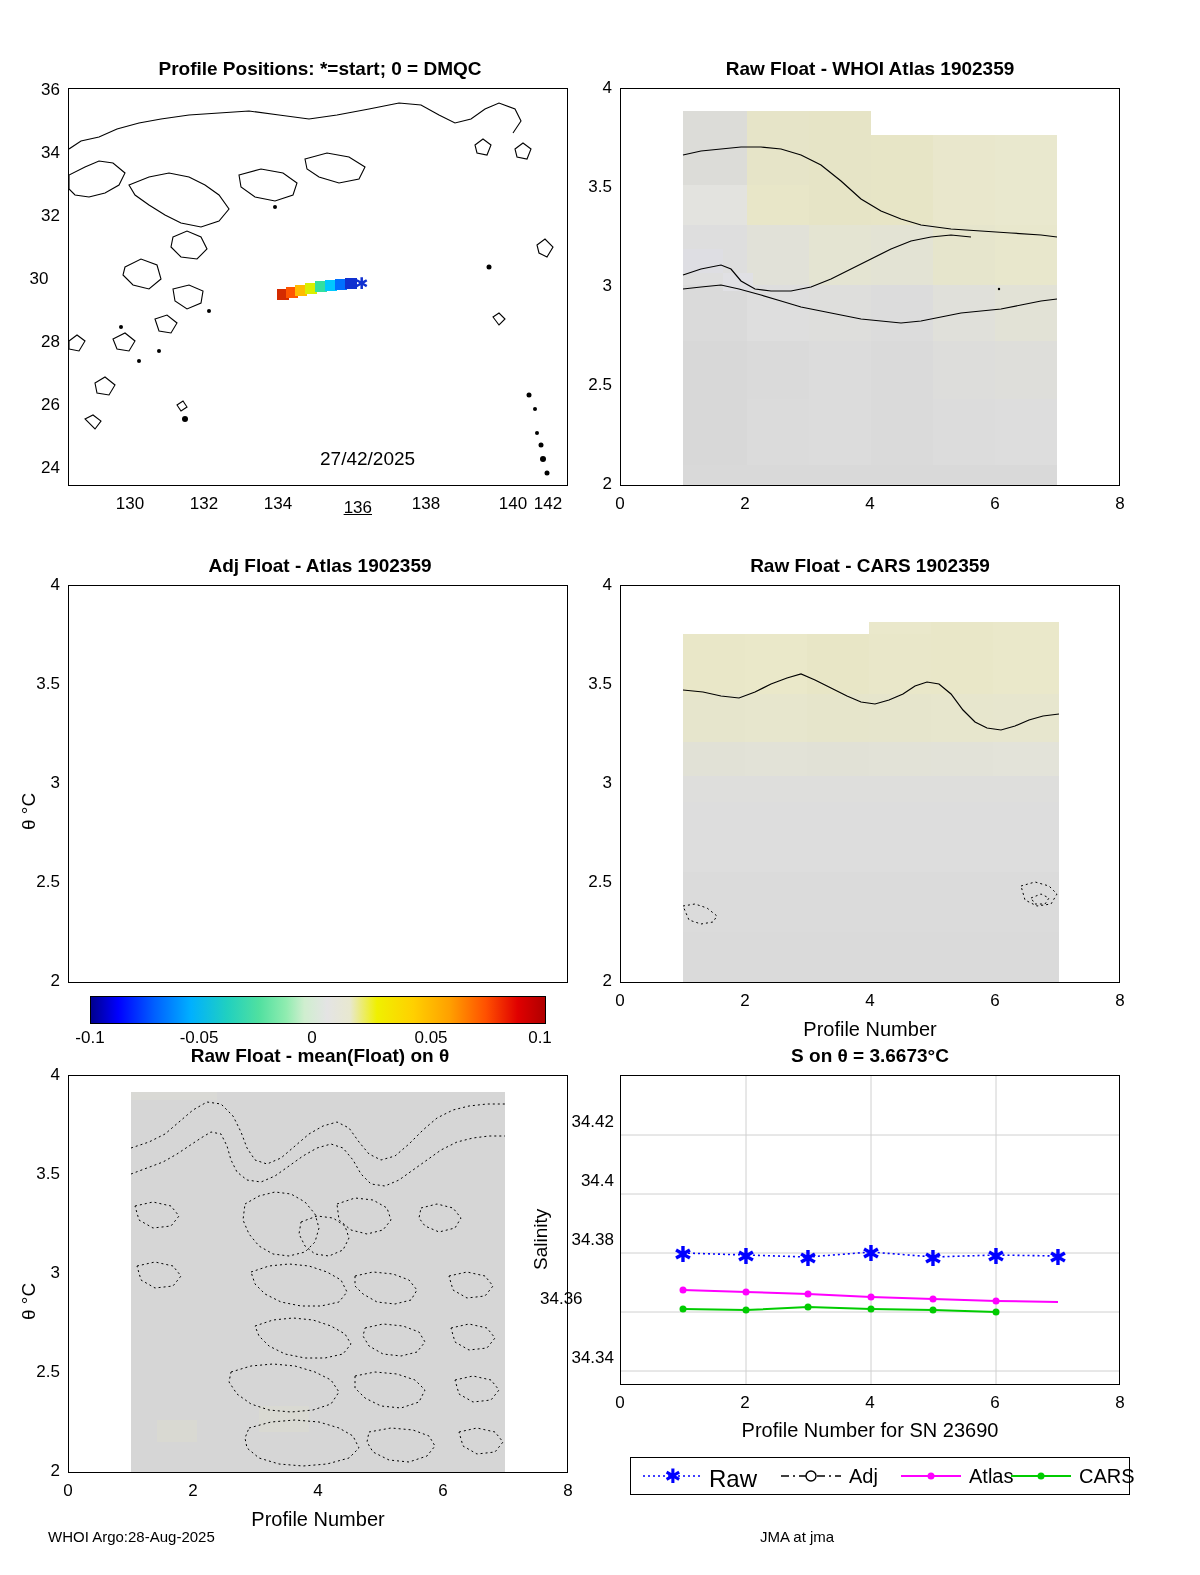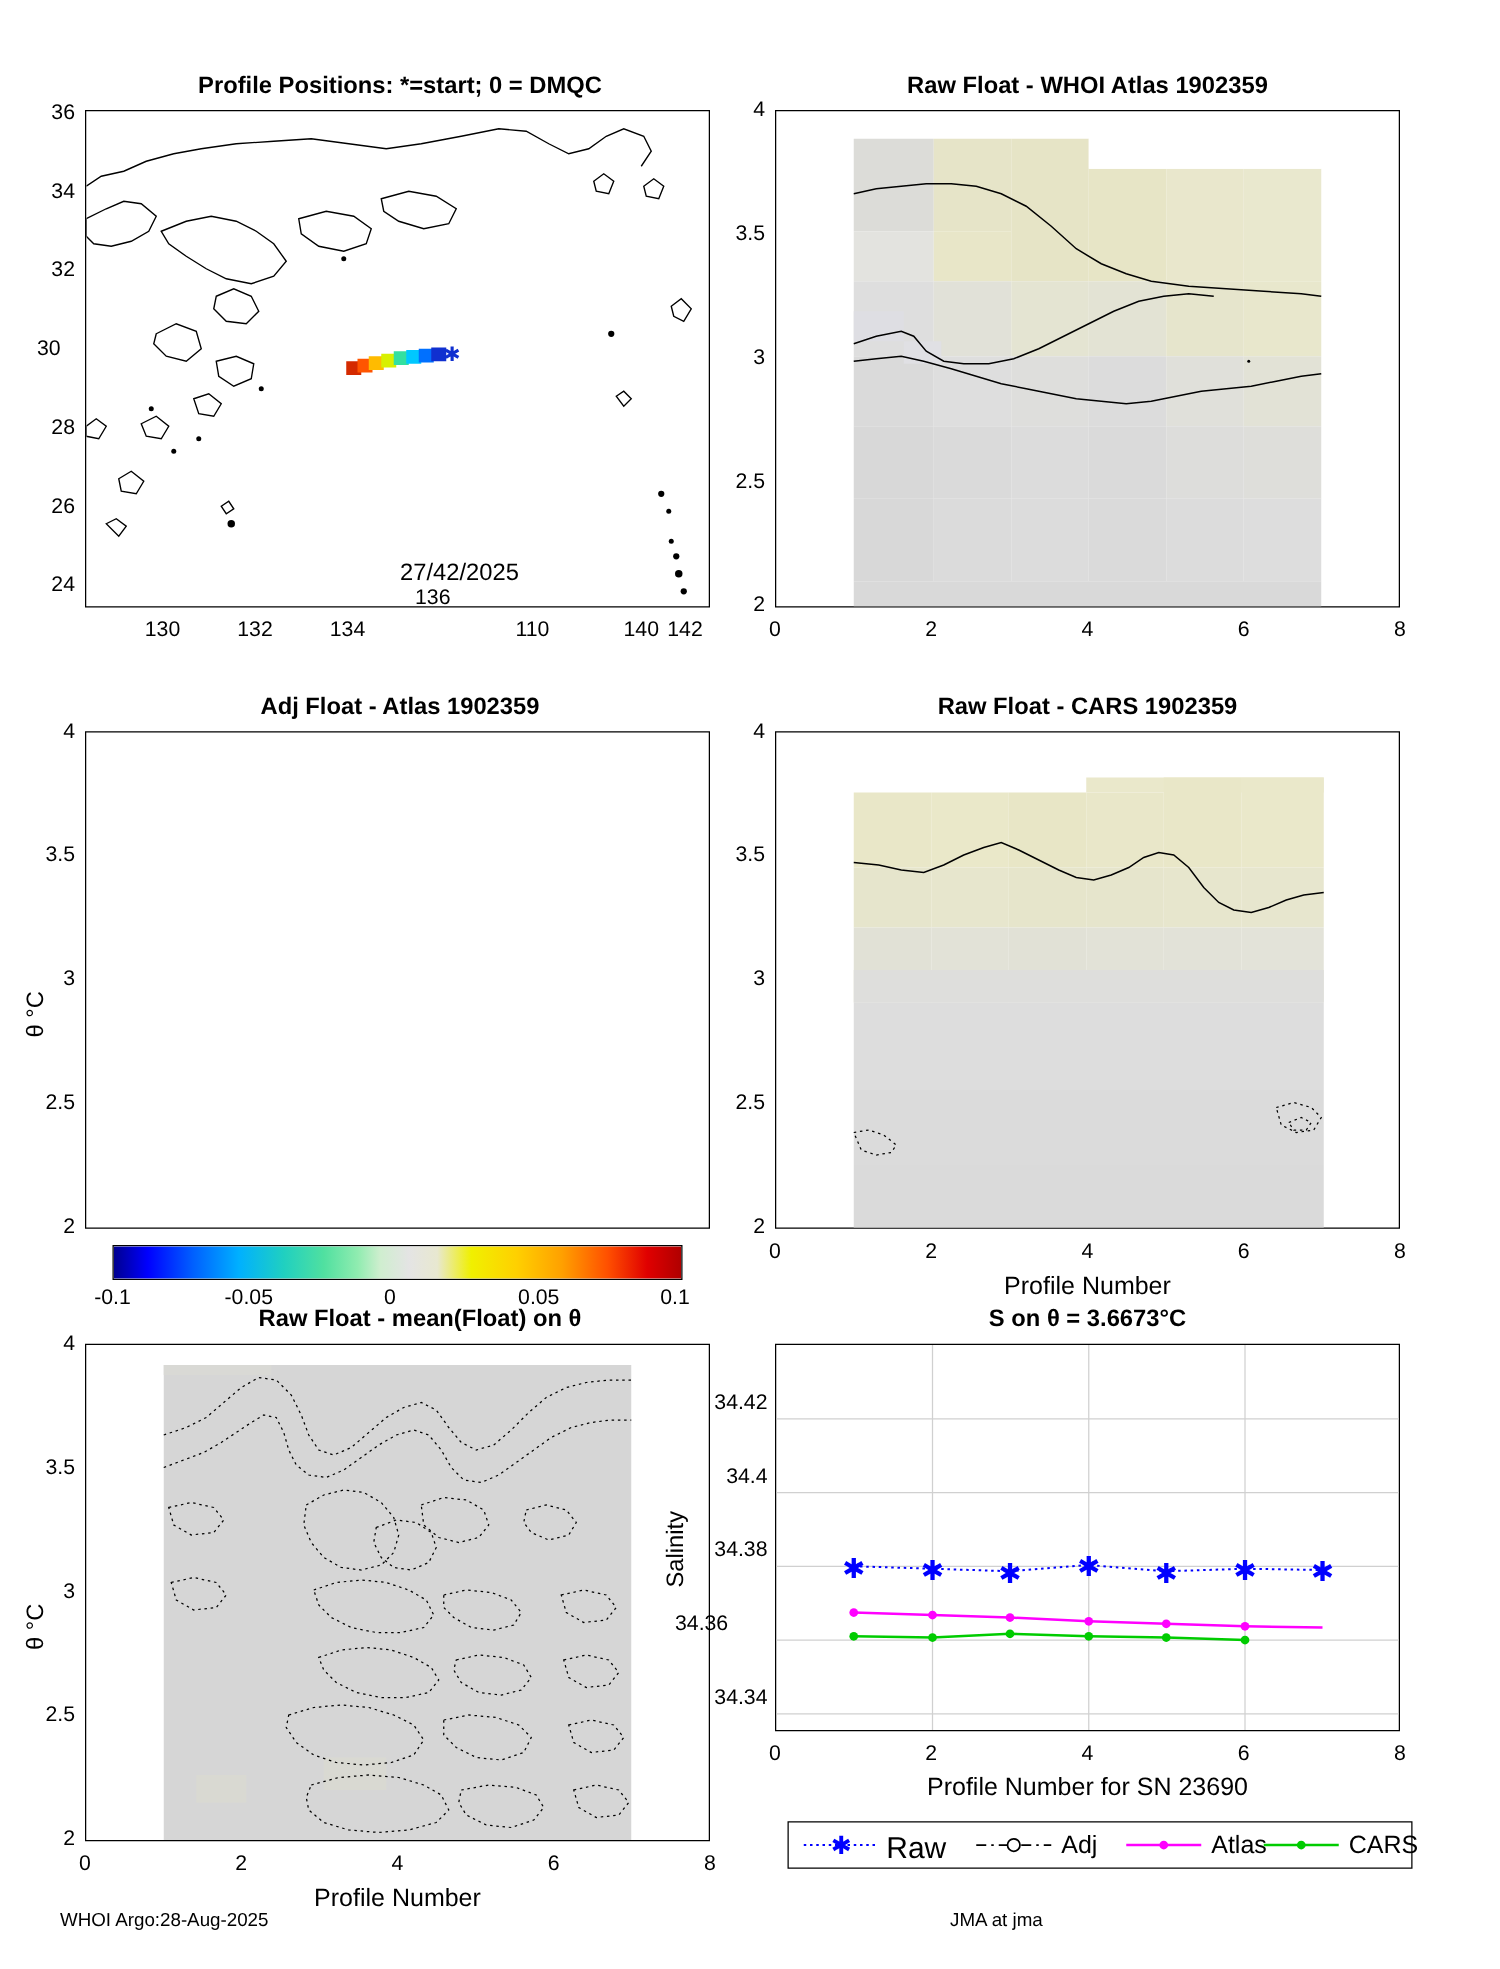--- a/index.html
+++ b/index.html
@@ -67,22 +67,22 @@
       <rect x="266" y="190" width="12" height="11" fill="#0070ff"></rect>
       <rect x="276" y="189" width="12" height="11" fill="#1030d0"></rect>
       <text x="286" y="200" fill="#1030d0" font-size="16" font-family="Liberation Sans, sans-serif">✱</text>
     </svg>
   </div>
   <div class="ticklab" style="left:320px;top:448px;font-size:19px;">27/42/2025</div>
 
   <div class="ticklab" style="left:110px;top:494px;width:40px;text-align:center;">130</div>
   <div class="ticklab" style="left:184px;top:494px;width:40px;text-align:center;">132</div>
   <div class="ticklab" style="left:258px;top:494px;width:40px;text-align:center;">134</div>
-  <div class="ticklab" style="left:332px;top:468px;width:40px;text-align:left;">136</div>
-  <div class="ticklab" style="left:406px;top:494px;width:40px;text-align:center;">110</div>
+  <div class="ticklab" style="left:332px;top:498px;width:40px;text-align:right;text-decoration:underline;">136</div>
+  <div class="ticklab" style="left:406px;top:494px;width:40px;text-align:center;">138</div>
   <div class="ticklab" style="left:480px;top:494px;width:40px;text-align:center;margin-left:13px;">140</div>
   <div class="ticklab" style="left:528px;top:494px;width:40px;text-align:center;">142</div>
 
   <div class="ticklab" style="left:18px;top:458px;width:42px;text-align:right;">24</div>
   <div class="ticklab" style="left:18px;top:395px;width:42px;text-align:right;">26</div>
   <div class="ticklab" style="left:18px;top:332px;width:42px;text-align:right;">28</div>
   <div class="ticklab" style="left:18px;top:269px;width:42px;text-align:center;">30</div>
   <div class="ticklab" style="left:18px;top:206px;width:42px;text-align:right;">32</div>
   <div class="ticklab" style="left:18px;top:143px;width:42px;text-align:right;">34</div>
   <div class="ticklab" style="left:18px;top:80px;width:42px;text-align:right;">36</div>
@@ -244,21 +244,21 @@
     </svg>
   </div>
   <div class="ticklab" style="left:62px;top:1028px;width:56px;text-align:center;">-0.1</div>
   <div class="ticklab" style="left:168px;top:1028px;width:62px;text-align:center;">-0.05</div>
   <div class="ticklab" style="left:292px;top:1028px;width:40px;text-align:center;">0</div>
   <div class="ticklab" style="left:400px;top:1028px;width:62px;text-align:center;">0.05</div>
   <div class="ticklab" style="left:512px;top:1028px;width:56px;text-align:center;">0.1</div>
 </div>
 
 <div class="panel">
-  <div class="title" style="left:76px;top:1045px;width:520px;">Raw Float - mean(Float) on θ</div>
+  <div class="title" style="left:60px;top:1045px;width:520px;">Raw Float - mean(Float) on θ</div>
   <div class="axbox" style="left:68px;top:1075px;width:500px;height:398px;">
     <svg width="500" height="398" viewBox="0 0 500 398">
       <rect x="62" y="16" width="374" height="382" fill="#d6d6d6"></rect>
       <rect x="62" y="16" width="86" height="8" fill="#d9d9d5"></rect>
       <rect x="190" y="330" width="50" height="26" fill="#d9d9d2"></rect>
       <rect x="88" y="344" width="40" height="22" fill="#d9d9d2"></rect>
       <g fill="none" stroke="#000" stroke-width="1" stroke-dasharray="2,3">
         <path d="M62,72 L80,66 L96,58 L110,46 L124,34 L138,26 L152,28 L164,40 L172,56 L178,72 L186,84 L198,88 L212,82 L226,70 L240,58 L254,50 L268,46 L280,52 L290,66 L300,78 L312,84 L326,80 L340,68 L354,54 L368,42 L384,34 L400,30 L418,28 L436,28"></path>
         <path d="M62,98 L78,92 L94,86 L108,78 L120,70 L132,62 L142,56 L152,58 L158,70 L162,84 L168,96 L178,104 L192,106 L206,100 L220,90 L234,80 L248,72 L262,68 L274,72 L284,84 L292,98 L302,108 L316,110 L330,104 L344,94 L358,84 L372,74 L388,66 L404,62 L420,60 L436,60"></path>
         <path d="M176,128 L190,120 L206,116 L222,118 L236,126 L246,138 L250,152 L246,166 L236,176 L220,180 L204,178 L190,170 L180,158 L174,144 Z"></path>

